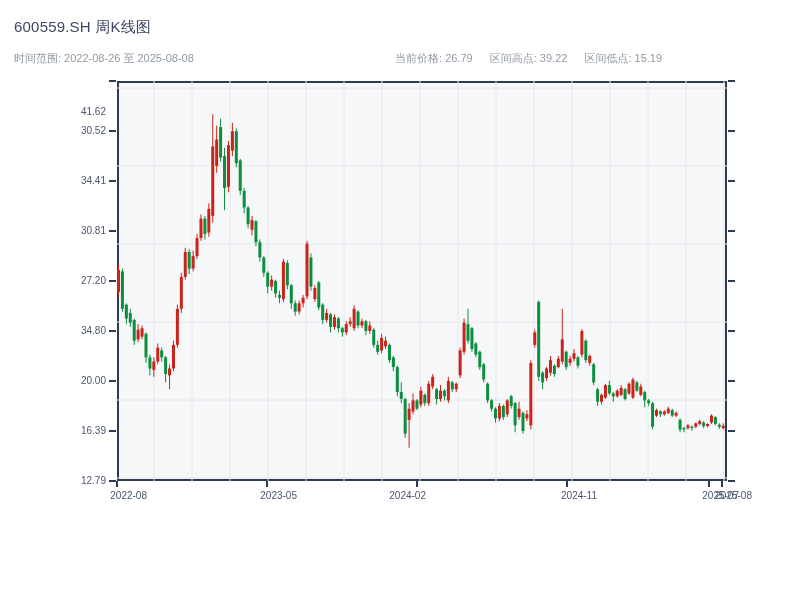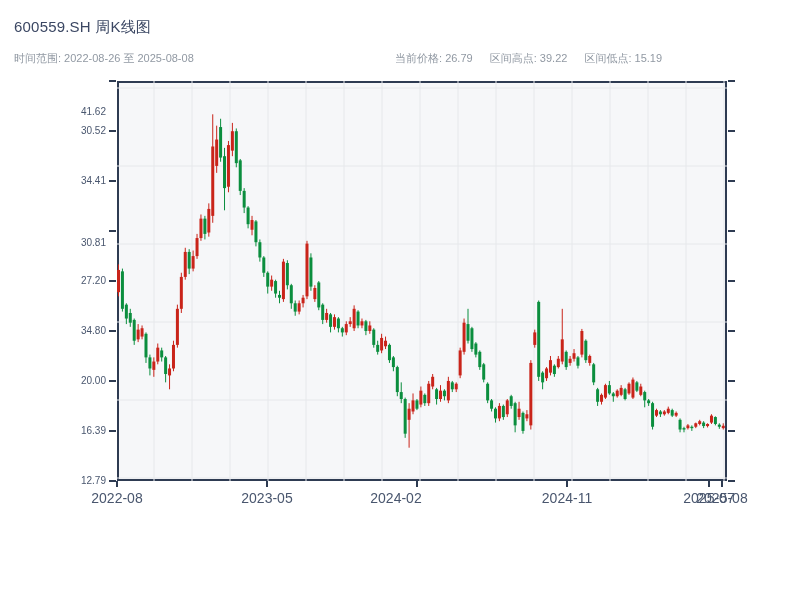--- a/index.html
+++ b/index.html
@@ -10,21 +10,21 @@
   .stats{position:absolute;left:395px;top:51px;font-size:11px;color:#9199a3;white-space:nowrap;}
   .stats .pair{margin-right:14px;}
   .plot-box{position:absolute;left:117px;top:81px;width:610px;height:400px;
     background:#f6f7f9;border:2px solid #2e3b52;box-sizing:border-box;}
   .plot-box svg{position:absolute;left:-2px;top:-2px;overflow:hidden;}
   .ticks,.labels{position:absolute;left:0;top:0;width:800px;height:600px;pointer-events:none;}
   .ytick{position:absolute;width:7px;height:2px;background:#2e3b52;}
   .ytick.right{}
   .xtick{position:absolute;width:2px;height:6px;background:#2e3b52;}
   .ylabel{position:absolute;font-size:10px;color:#49566e;text-align:right;width:60px;}
-  .xlabel{position:absolute;font-size:14px;color:#49566e;text-align:center;width:60px;}
+  .xlabel{position:absolute;font-size:10px;color:#49566e;text-align:right;width:60px;}
 </style>
 </head>
 <body>
 
 <div class="page">
 
   <div class="chart-title">600559.SH 周K线图</div>
   <div class="subtitle">时间范围: 2022-08-26 至 2025-08-08</div>
 
   <div class="stats">
@@ -393,21 +393,21 @@
       <div class="xtick" style="left: 266px; top: 481px;"></div>
       <div class="xtick" style="left: 416px; top: 481px;"></div>
       <div class="xtick" style="left: 566px; top: 481px;"></div>
       <div class="xtick" style="left: 708px; top: 481px;"></div>
       <div class="xtick" style="left: 721px; top: 481px;"></div>
     </div>
   <div class="labels">
       <div class="ylabel" style="left: 46px; top: 75px; margin-top: 31px;">41.62</div>
       <div class="ylabel" style="left: 46px; top: 125px;">30.52</div>
       <div class="ylabel" style="left: 46px; top: 175px;">34.41</div>
-      <div class="ylabel" style="left: 46px; top: 225px; margin-top: 12px;">30.81</div>
+      <div class="ylabel" style="left: 46px; top: 225px;">30.81</div>
       <div class="ylabel" style="left: 46px; top: 275px;">27.20</div>
       <div class="ylabel" style="left: 46px; top: 325px;">34.80</div>
       <div class="ylabel" style="left: 46px; top: 375px;">20.00</div>
       <div class="ylabel" style="left: 46px; top: 425px;">16.39</div>
       <div class="ylabel" style="left: 46px; top: 475px;">12.79</div>
       <div class="xlabel" style="left: 87px; top: 490px;">2022-08</div>
       <div class="xlabel" style="left: 237px; top: 490px;">2023-05</div>
       <div class="xlabel" style="left: 366px; top: 490px;">2024-02</div>
       <div class="xlabel" style="left: 537px; top: 490px;">2024-11</div>
       <div class="xlabel" style="left: 679px; top: 490px;">2025-07</div>

